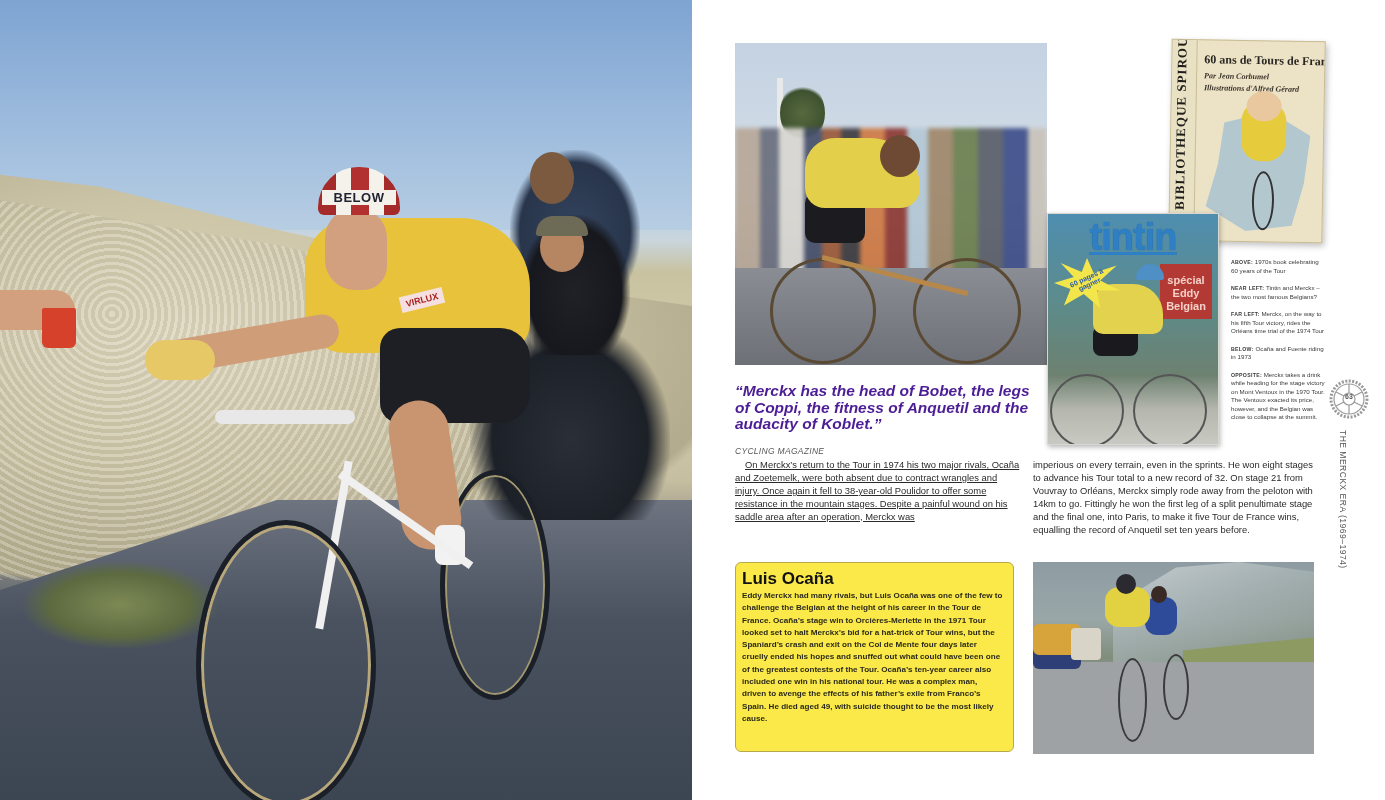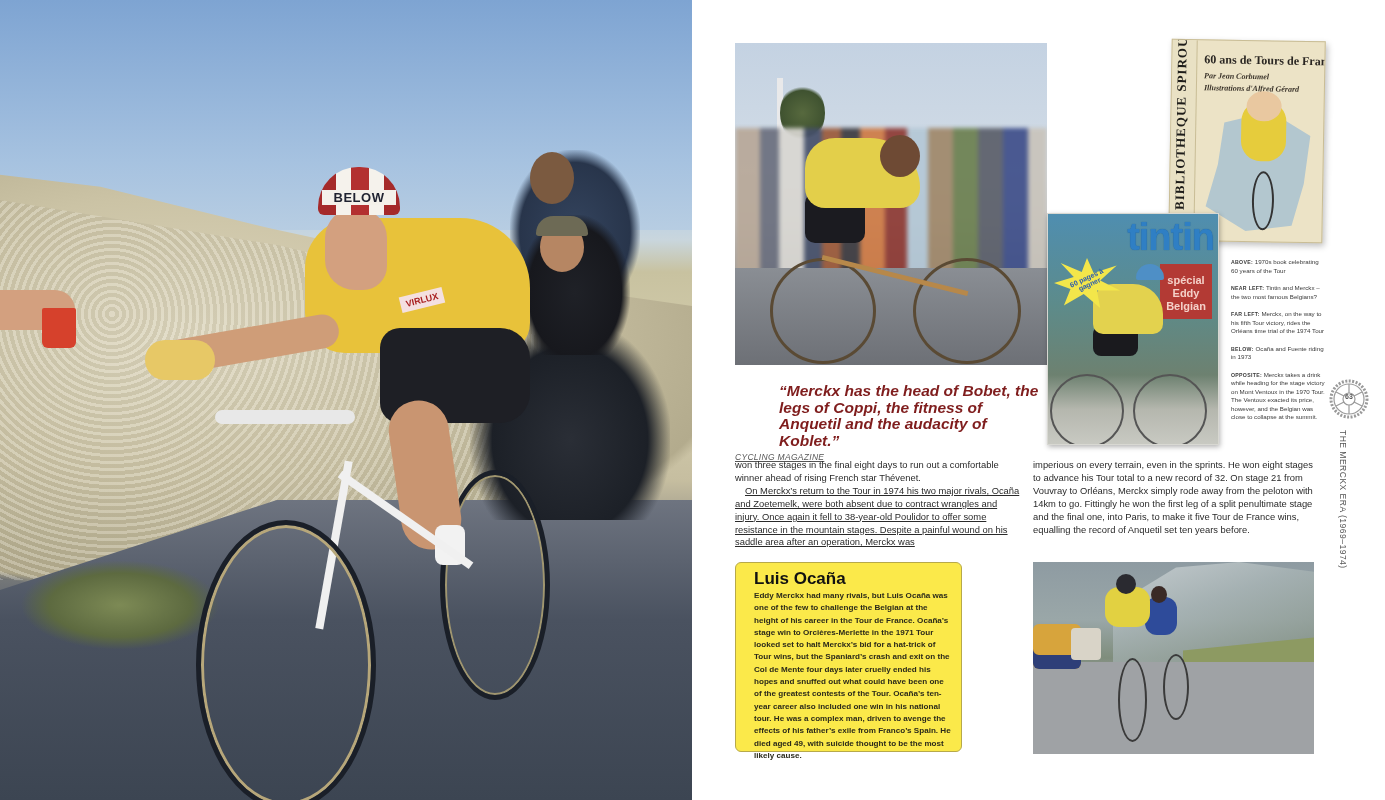--- a/index.html
+++ b/index.html
@@ -64,46 +64,46 @@
   #book-spirou .spine-text { left:2px; top:170px; width:190px; transform:rotate(-90deg); transform-origin:left top; font:bold 13px "Liberation Serif", serif; color:#1e1d1a; letter-spacing:1px; white-space:nowrap; }
   #book-spirou .title { left:32px; top:12px; font:bold 12px "Liberation Serif", serif; color:#2a2622; white-space:nowrap; }
   #book-spirou .sub1 { left:32px; top:31px; font:bold italic 8px "Liberation Serif", serif; color:#3a332a; white-space:nowrap; }
   #book-spirou .sub2 { left:32px; top:43px; font:bold italic 8px "Liberation Serif", serif; color:#3a332a; white-space:nowrap; }
   #book-spirou .map { left:30px; top:70px; width:115px; height:120px; background:#b3c7cf; clip-path:polygon(20% 10%, 60% 0, 95% 20%, 90% 60%, 80% 95%, 40% 100%, 5% 80%, 15% 45%); }
   #book-spirou .char { left:70px; top:60px; width:45px; height:60px; background:#e6cc3c; border-radius:20px; }
   #book-spirou .char-head { left:75px; top:50px; width:35px; height:30px; background:#e9c8a0; border-radius:50%; }
   #book-spirou .char-wheel { left:82px; top:130px; width:18px; height:55px; border:2px solid #333; border-radius:50%; }
 
   #mag-tintin { left:1047px; top:213px; width:170px; height:230px; background:linear-gradient(180deg,#4f8eb0 0%, #5d8b8a 40%, #6d8170 70%, #b5b7ae 85%, #c8c9c2 100%); border:1px solid #d8d8d2; box-shadow:1px 2px 5px rgba(0,0,0,.3); overflow:hidden; }
-  #mag-tintin .logo { left:4px; top:4px; width:162px; text-align:right; font:bold 38px "Liberation Sans", sans-serif; color:#2f7fc4; letter-spacing:-1px; line-height:38px; text-shadow:0 0 1px #1a5c99; }
+  #mag-tintin .logo { left:4px; top:4px; width:162px; text-align:center; font:bold 38px "Liberation Sans", sans-serif; color:#2f7fc4; letter-spacing:-1px; line-height:38px; text-shadow:0 0 1px #1a5c99;text-decoration:underline; }
   #mag-tintin .star { left:6px; top:44px; width:66px; height:50px; background:#f3e64a; clip-path:polygon(50% 0,60% 30%,95% 15%,70% 45%,100% 65%,65% 65%,70% 100%,45% 72%,15% 95%,25% 62%,0 50%,30% 38%,10% 10%,42% 28%); }
   #mag-tintin .star-text { left:18px; top:60px; width:44px; font:bold 7px "Liberation Sans", sans-serif; color:#2a5bb0; transform:rotate(-25deg); text-align:center; }
   #mag-tintin .red-block { left:112px; top:50px; width:52px; height:55px; background:#b33a34; }
   #mag-tintin .red-text { left:114px; top:60px; width:48px; font:bold 11px "Liberation Sans", sans-serif; color:#f4d0c8; text-align:center; line-height:13px; }
   #mag-tintin .rider { left:45px; top:70px; width:70px; height:50px; background:#e3d24e; border-radius:20px 30px 10px 10px; }
   #mag-tintin .rider-cap { left:88px; top:50px; width:28px; height:16px; background:#4e8fc6; border-radius:14px 14px 2px 2px; }
   #mag-tintin .rider-shorts { left:45px; top:112px; width:45px; height:30px; background:#1a1a1e; border-radius:8px; }
   #mag-tintin .wheel1 { left:2px; top:160px; width:70px; height:70px; border:2px solid #555; border-radius:50%; }
   #mag-tintin .wheel2 { left:85px; top:160px; width:70px; height:70px; border:2px solid #555; border-radius:50%; }
 
   #captions { left:1231px; top:258px; width:94px; font:6.2px "Liberation Sans", sans-serif; color:#3a3a3a; line-height:8.5px; }
   #captions .cap-item { margin-bottom:9px; }
   #captions .lbl { font-weight:bold; font-size:5.2px; letter-spacing:.3px; }
 
   #pull-quote { left:735px; top:383px; width:305px; }
-  #pull-quote .q { font:bold italic 15.5px "Liberation Sans", sans-serif; color:#7f1d1d; line-height:16.5px;margin-left:44px; }
-  #pull-quote .src { margin-top:3px; font:italic 8.5px "Liberation Sans", sans-serif; color:#555; letter-spacing:.3px;text-decoration:underline; }
+  #pull-quote .q { font:bold italic 15.5px "Liberation Sans", sans-serif; color:#4c1d95; line-height:16.5px; }
+  #pull-quote .src { margin-top:13px; font:italic 8.5px "Liberation Sans", sans-serif; color:#555; letter-spacing:.3px; }
 
   .body-col { top:459px; width:288px; font:9.4px "Liberation Sans", sans-serif; color:#2a2a2a; line-height:12.9px; }
   #col1 { left:735px; }
   #col2 { left:1033px; }
   .body-col p { margin:0; }
   .body-col p.indent { text-indent:10px;text-decoration:underline; }
 
-  #sidebar-box { left:735px; top:562px; width:227px; height:190px; background:#fbe94a; border:1.5px solid #b7a94a; border-radius:6px; box-sizing:border-box; padding:6px 10px 6px 18px; }
+  #sidebar-box { left:735px; top:562px; width:279px; height:190px; background:#fbe94a; border:1.5px solid #b7a94a; border-radius:6px; box-sizing:border-box; padding:6px 10px 6px 6px; }
   #sidebar-box .heading { font:bold 17px "Liberation Sans", sans-serif; color:#111; line-height:19px; margin-bottom:2px; }
   #sidebar-box .text { font:bold 8.1px "Liberation Sans", sans-serif; color:#2b2a1a; line-height:12.3px; }
 
   #bottom-photo { left:1033px; top:562px; width:281px; height:192px; overflow:hidden; background:linear-gradient(180deg,#8e9ba2 0%, #9aa7a8 30%, #7f8d7c 50%, #9ea2a4 62%, #a8abae 100%); }
   #bottom-photo .mtn { left:80px; top:0; width:210px; height:110px; background:linear-gradient(160deg,#cfd5d8 0%, #a7b3b4 40%, #7f8d80 100%); clip-path:polygon(0 40%, 30% 5%, 60% 0, 100% 10%, 100% 100%, 0 100%); opacity:.85; }
   #bottom-photo .grass { left:150px; top:75px; width:135px; height:45px; background:#8d9a62; clip-path:polygon(0 30%, 100% 0, 100% 100%, 0 60%); }
   #bottom-photo .road { left:0; top:100px; width:281px; height:92px; background:#9fa2a5; }
   #bottom-photo .car1 { left:0; top:62px; width:48px; height:45px; background:#d7a43c; border-radius:6px; box-shadow: inset 0 -14px 0 #2e3f78; }
   #bottom-photo .car2 { left:38px; top:66px; width:30px; height:32px; background:#d9d4c8; border-radius:4px; }
   #bottom-photo .r1-jersey { left:72px; top:25px; width:45px; height:40px; background:#e2d141; border-radius:14px; }
@@ -196,21 +196,20 @@
   <div class="cap-item"><span class="lbl">BELOW:</span> <span>Ocaña and Fuente riding in 1973</span></div>
   <div class="cap-item"><span class="lbl">OPPOSITE:</span> <span>Merckx takes a drink while heading for the stage victory on Mont Ventoux in the 1970 Tour. The Ventoux exacted its price, however, and the Belgian was close to collapse at the summit.</span></div>
 </div>
 
 <div id="pull-quote" class="abs">
   <div class="q">“Merckx has the head of Bobet, the legs of Coppi, the fitness of Anquetil and the audacity of Koblet.”</div>
   <div class="src">CYCLING MAGAZINE</div>
 </div>
 
 <div id="col1" class="abs body-col">
-  <p>won three stages in the final eight days to run out a comfortable winner ahead of rising French star Thévenet.</p>
   <p class="indent">On Merckx’s return to the Tour in 1974 his two major rivals, Ocaña and Zoetemelk, were both absent due to contract wrangles and injury. Once again it fell to 38-year-old Poulidor to offer some resistance in the mountain stages. Despite a painful wound on his saddle area after an operation, Merckx was</p>
 </div>
 <div id="col2" class="abs body-col">
   <p>imperious on every terrain, even in the sprints. He won eight stages to advance his Tour total to a new record of 32. On stage 21 from Vouvray to Orléans, Merckx simply rode away from the peloton with 14km to go. Fittingly he won the first leg of a split penultimate stage and the final one, into Paris, to make it five Tour de France wins, equalling the record of Anquetil set ten years before.</p>
 </div>
 
 <div id="sidebar-box" class="abs">
   <div class="heading">Luis Ocaña</div>
   <div class="text">Eddy Merckx had many rivals, but Luis Ocaña was one of the few to challenge the Belgian at the height of his career in the Tour de France. Ocaña’s stage win to Orcières-Merlette in the 1971 Tour looked set to halt Merckx’s bid for a hat-trick of Tour wins, but the Spaniard’s crash and exit on the Col de Mente four days later cruelly ended his hopes and snuffed out what could have been one of the greatest contests of the Tour. Ocaña’s ten-year career also included one win in his national tour. He was a complex man, driven to avenge the effects of his father’s exile from Franco’s Spain. He died aged 49, with suicide thought to be the most likely cause.</div>
 </div>

